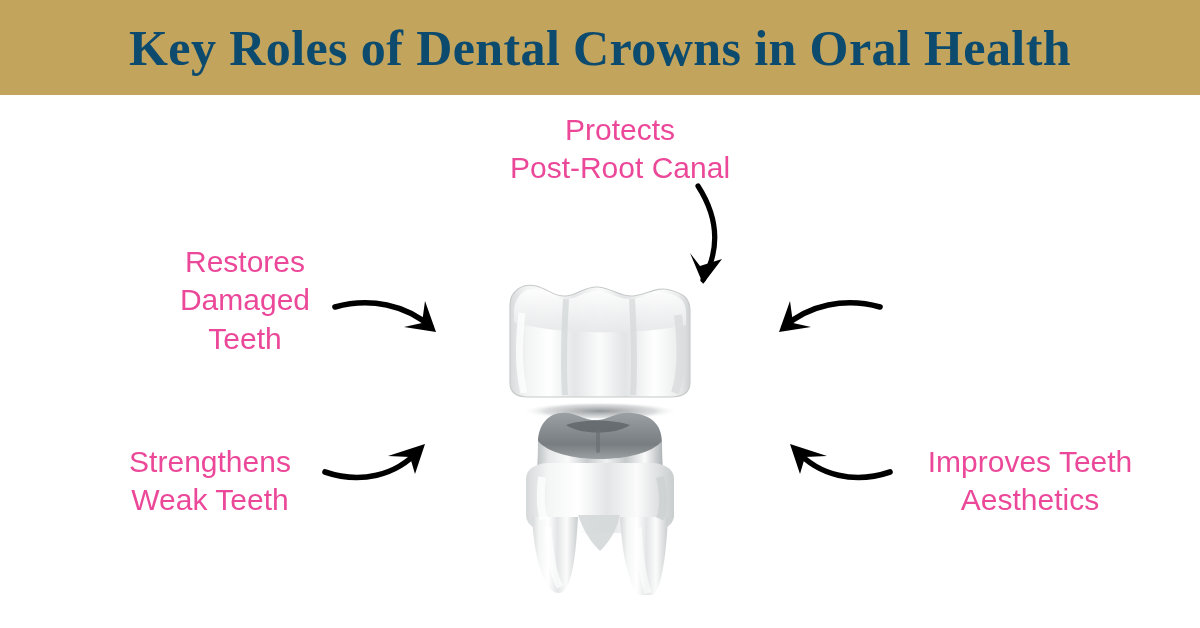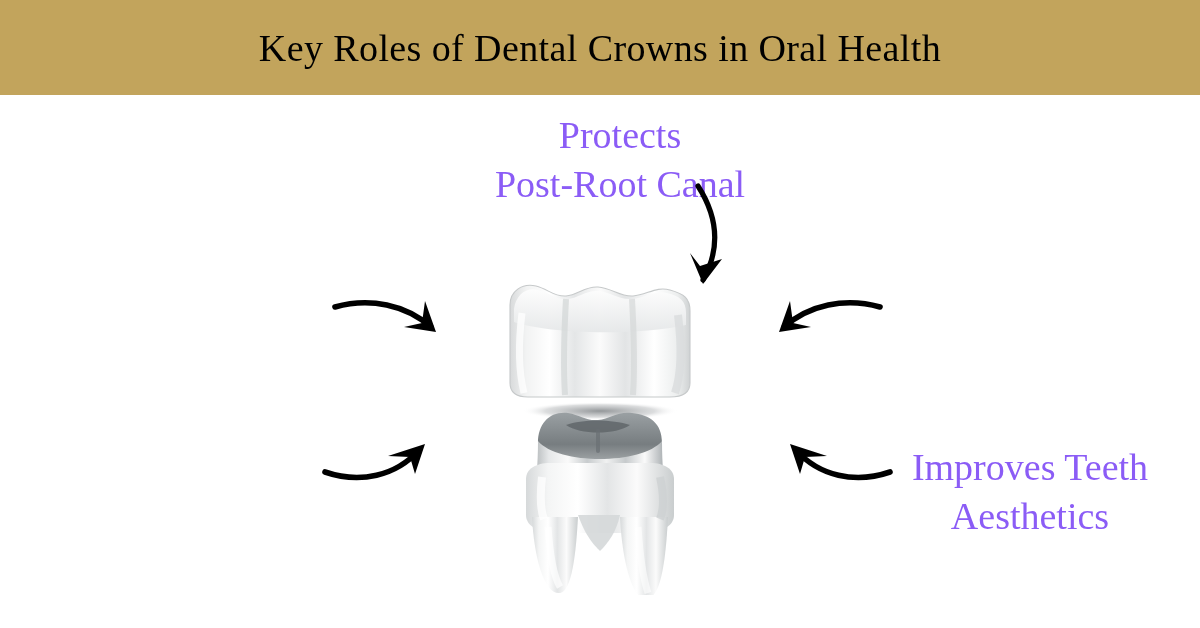--- a/index.html
+++ b/index.html
@@ -25,46 +25,46 @@
     left: 0;
     top: 0;
     width: 1200px;
     height: 95px;
     background: #c2a45c;
     display: flex;
     align-items: center;
     justify-content: center;
   }
   .header-title {
-    color: #000000;
+    color: #0c4a6e;
     font-family: "Liberation Serif", "DejaVu Serif", serif;
-    font-size: 38px;
-    font-weight: 400;
+    font-size: 50px;
+    font-weight: 700;
     letter-spacing: 0.4px;
     line-height: 1;
     white-space: nowrap;
     text-align: center;
   }
 
   
   .canvas {
     position: absolute;
     left: 0;
     top: 95px;
     width: 1200px;
     height: 533px;
     background: #ffffff;
   }
 
   
   .label {
     position: absolute;
-    color: #8b5cf6;
-    font-family: Liberation Serif, serif;
-    font-size: 38px;
+    color: #ec4899;
+    font-family: Liberation Sans, sans-serif;
+    font-size: 30px;
     line-height: 1.28;
     text-align: center;
     white-space: pre-line;
     font-weight: 400;
   }
   .label-protects {
     left: 455px;
     top: 16px;
     width: 330px;
   }
@@ -118,22 +118,27 @@
 
   <div class="header-bar">
     <div class="header-title">Key Roles of Dental Crowns in Oral Health</div>
   </div>
 
   <div class="canvas">
 
     <div class="label label-protects">Protects
 Post-Root Canal</div>
 
-
-
+    <div class="label label-restores">Restores
+Damaged
+Teeth</div>
+
+
+    <div class="label label-strengthens">Strengthens
+Weak Teeth</div>
 
     <div class="label label-improves">Improves Teeth
 Aesthetics</div>
 
     <div class="art-layer">
 
       <svg class="arrow-svg arrow-top" width="110" height="125" viewBox="0 0 110 125">
         <path d="M48 6 C 66 34, 72 66, 53 100" fill="none" stroke="#000" stroke-width="5.2" stroke-linecap="round"></path>
         <path d="M53 104 L 40 73 L 50 86 L 72 79 Z" fill="#000"></path>
       </svg>

